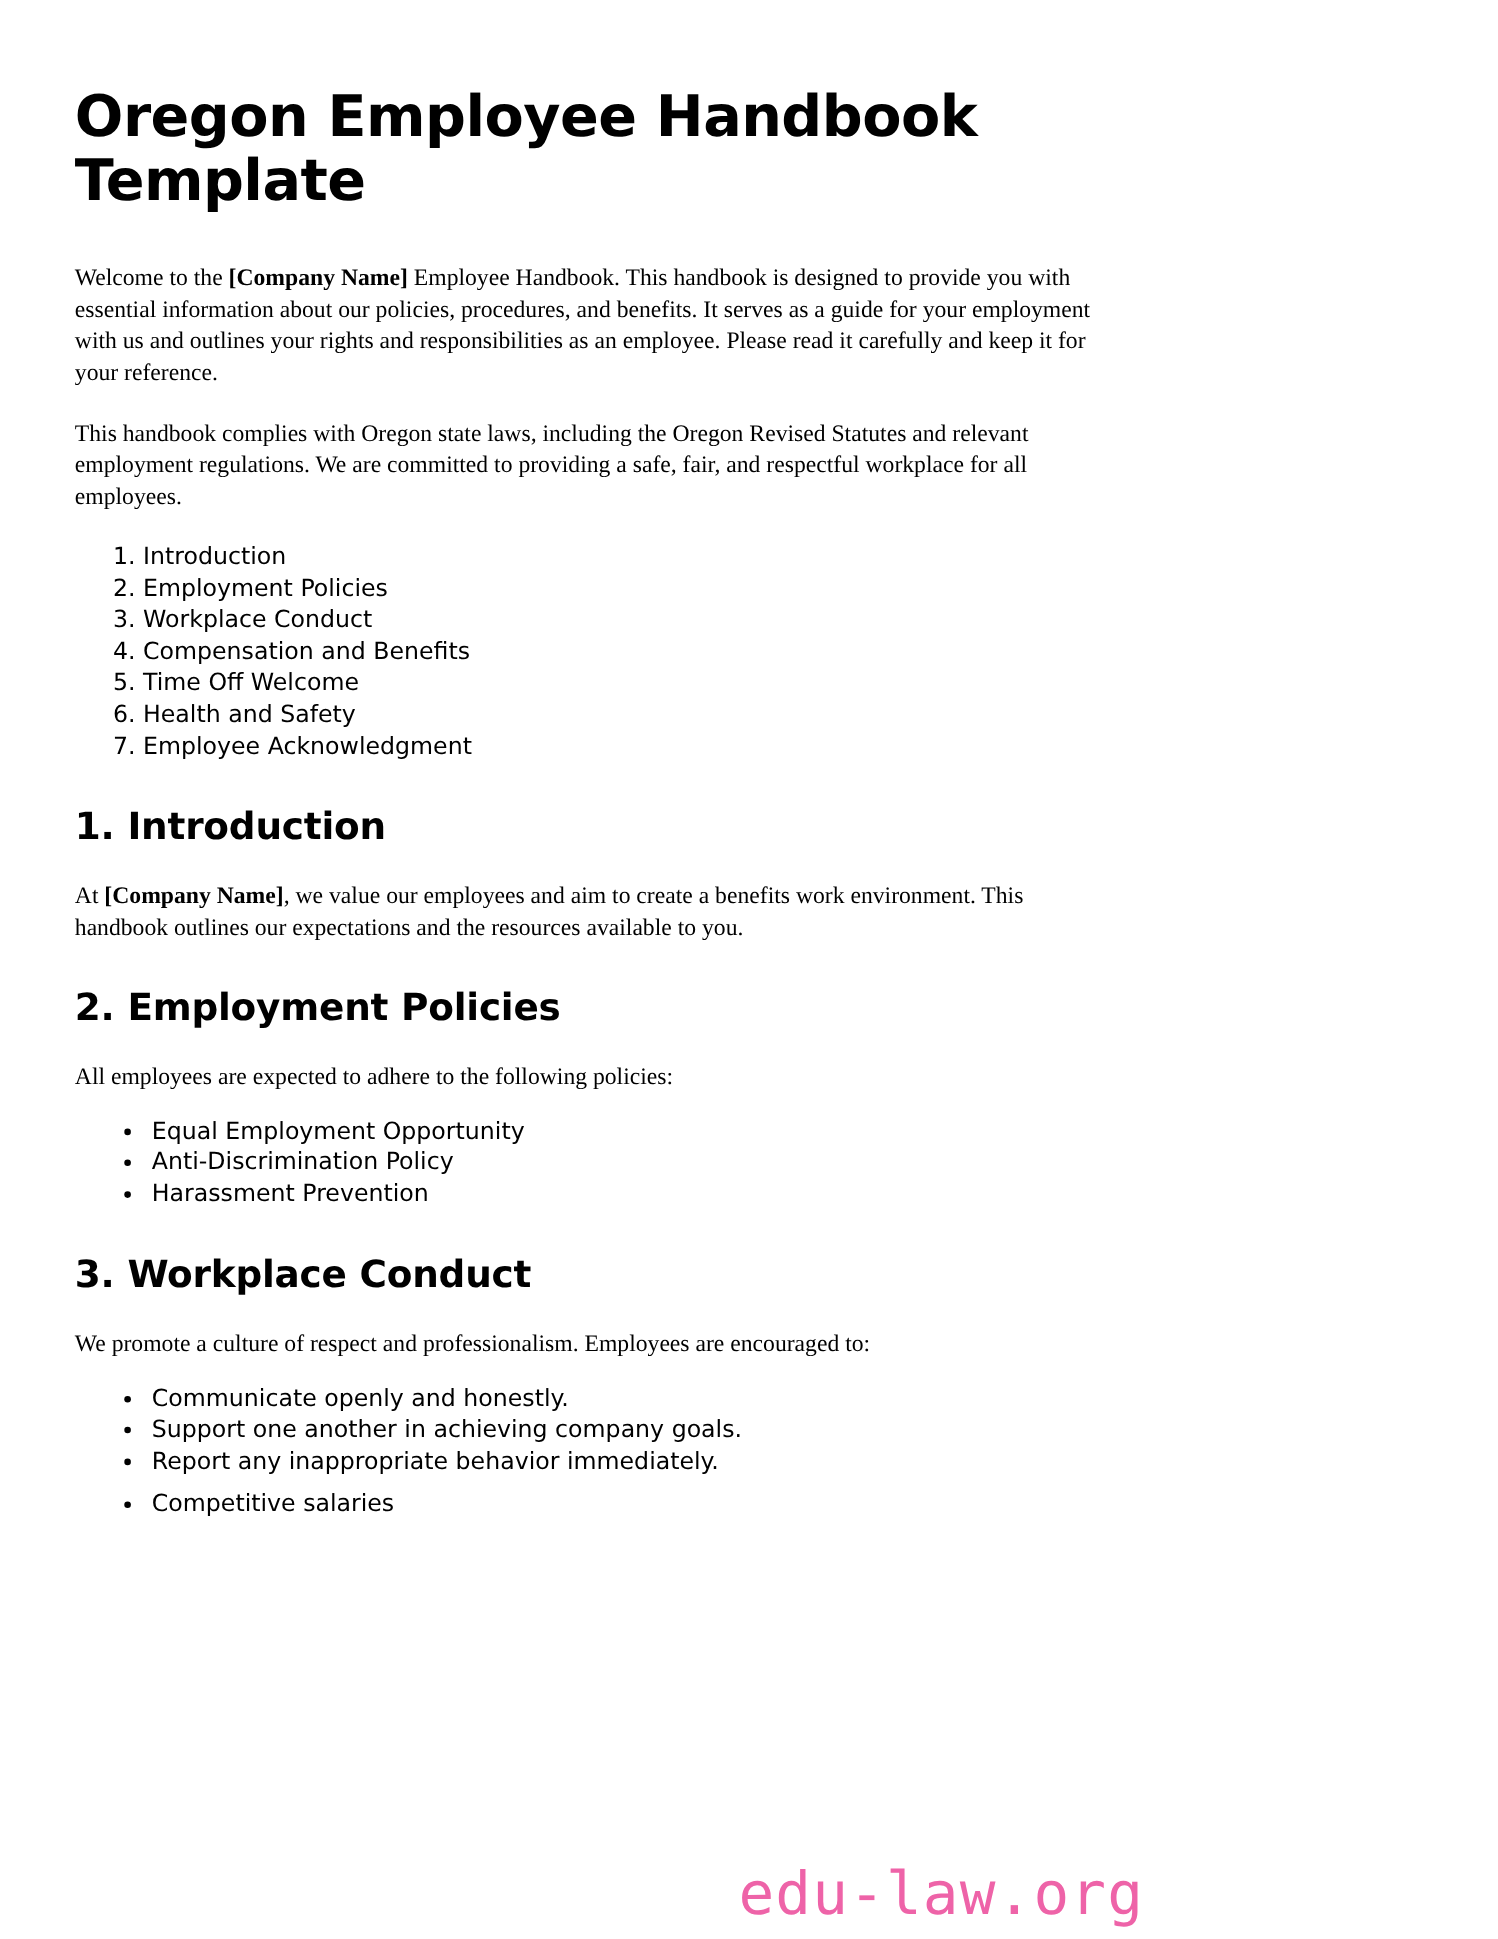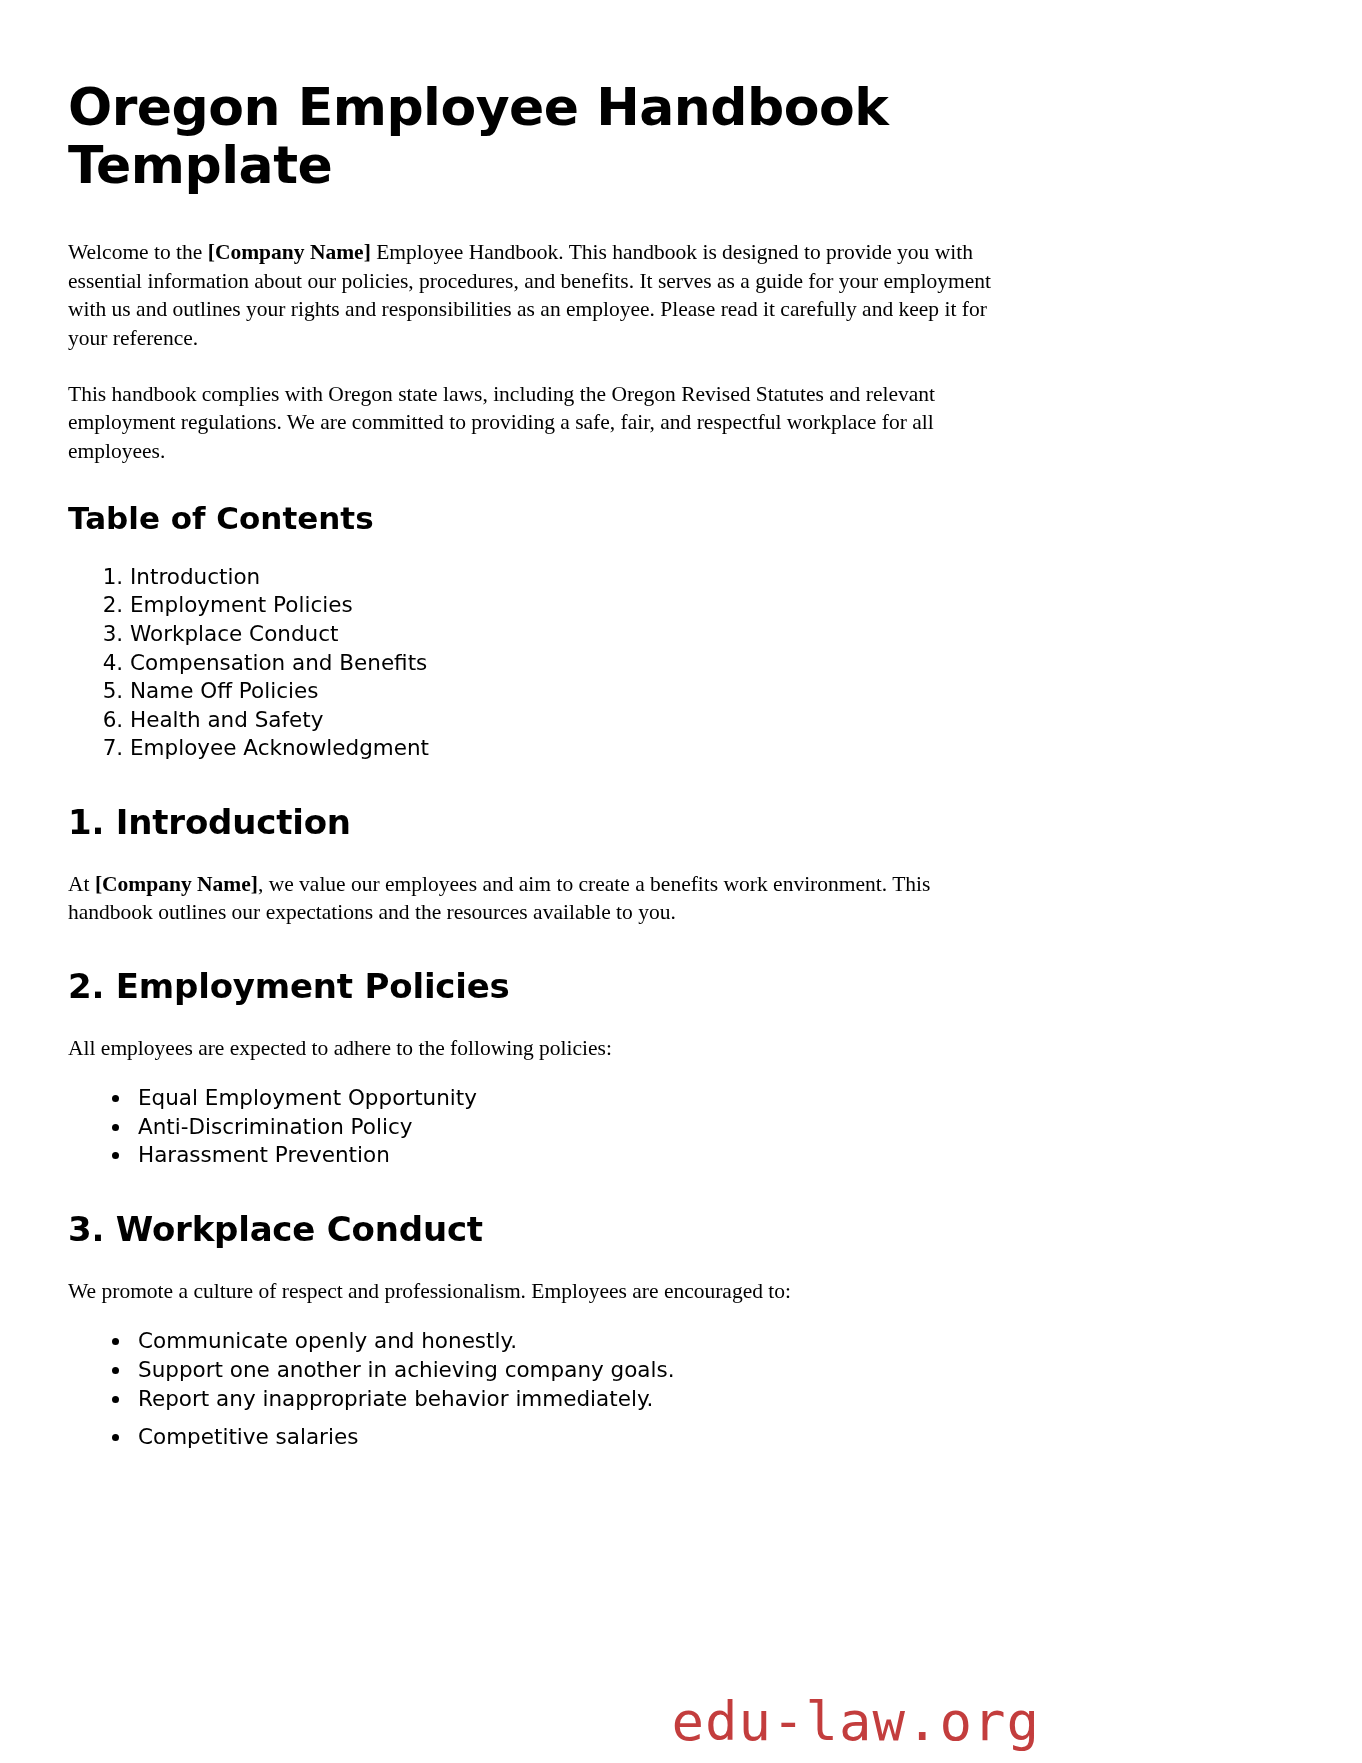--- a/index.html
+++ b/index.html
@@ -83,44 +83,43 @@
     margin: 0;
     padding-left: 6px;
   }
   .watermark {
     position: absolute;
     right: 36px;
     bottom: 10px;
     font-family: "DejaVu Sans Mono", monospace;
     font-size: 54px;
     letter-spacing: 1px;
-    color: #b91c1c;
+    color: #ec4899;
     opacity: 0.85;
     white-space: nowrap;
   }
 </style>
 </head>
 <body>
 
 <div class="page">
 
   <h1 class="doc-title">Oregon Employee Handbook Template</h1>
 
   <p class="body-text"><span>Welcome to the </span><span class="bold-ph">[Company Name]</span><span> Employee Handbook. This handbook is designed to provide you with essential information about our policies, procedures, and benefits. It serves as a guide for your employment with us and outlines your rights and responsibilities as an employee. Please read it carefully and keep it for your reference.</span></p>
 
   <p class="body-text">This handbook complies with Oregon state laws, including the Oregon Revised Statutes and relevant employment regulations. We are committed to providing a safe, fair, and respectful workplace for all employees.</p>
 
-  <h2 class="toc-title">Table of Contents</h2>
 
   <ol class="toc-list">
     <li>Introduction</li>
     <li>Employment Policies</li>
     <li>Workplace Conduct</li>
     <li>Compensation and Benefits</li>
-    <li>Name Off Policies</li>
+    <li>Time Off Welcome</li>
     <li>Health and Safety</li>
     <li>Employee Acknowledgment</li>
   </ol>
 
   <h2 class="section-title">1. Introduction</h2>
   <p class="body-text tight"><span>At </span><span class="bold-ph">[Company Name]</span><span>, we value our employees and aim to create a benefits work environment. This handbook outlines our expectations and the resources available to you.</span></p>
 
   <h2 class="section-title">2. Employment Policies</h2>
   <p class="body-text tight">All employees are expected to adhere to the following policies:</p>
   <ul class="bullet-list">

